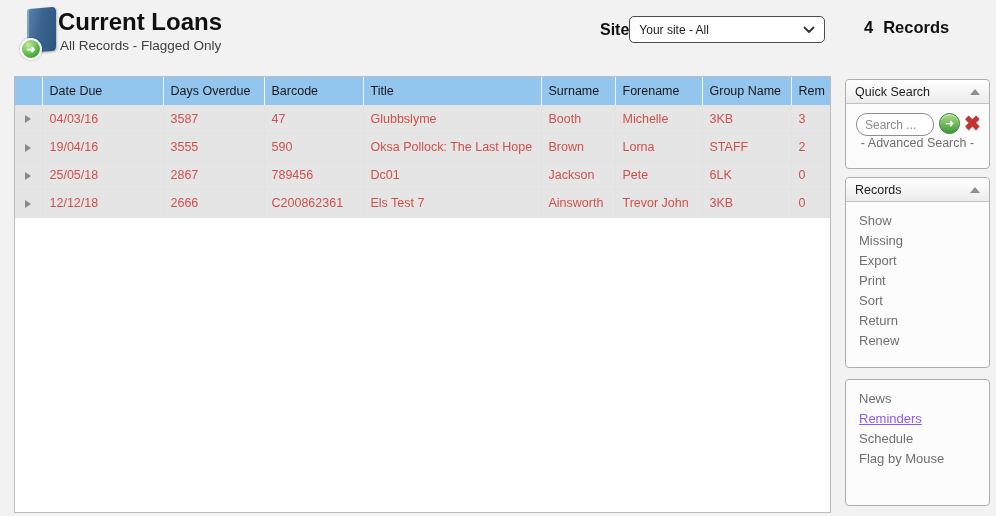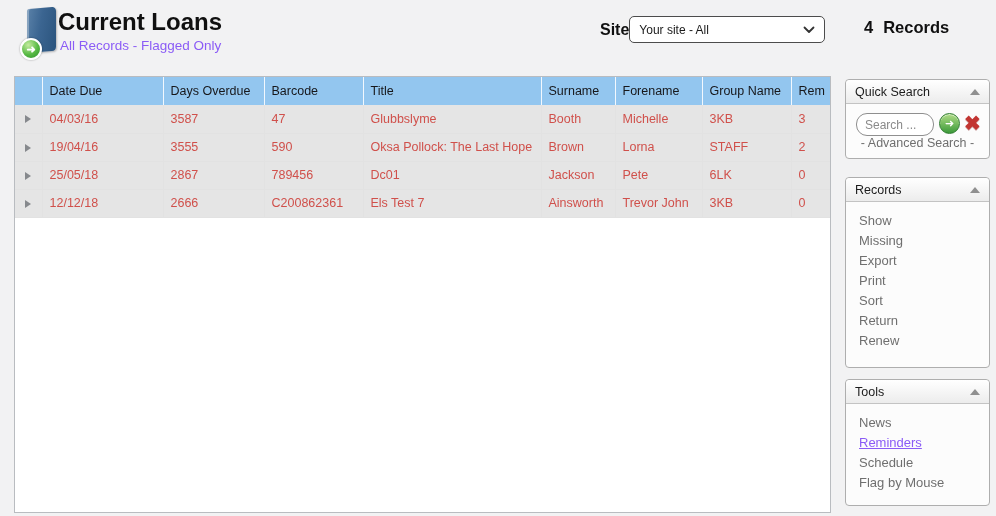--- a/index.html
+++ b/index.html
@@ -27,21 +27,21 @@
     box-shadow:inset 2px 0 0 rgba(255,255,255,.3), 1px 1px 2px rgba(0,0,0,.25);
   }
   .go-badge{
     position:absolute;left:-2px;bottom:-2px;width:22px;height:22px;border-radius:50%;
     background:radial-gradient(circle at 35% 28%,#c4ec9f,#57b944 55%,#2c8f2c);
     border:2px solid #fff;box-shadow:0 0 2px rgba(0,0,0,.4);
     color:#fff;display:flex;align-items:center;justify-content:center;
     font-size:11px;font-weight:bold;line-height:1;
   }
   .page-title{position:absolute;left:58px;top:8px;font-size:24px;font-weight:bold;color:#101010;}
-  .page-subtitle{position:absolute;left:60px;top:38px;font-size:13.5px;color:#8b5cf6;}
+  .page-subtitle{position:absolute;left:60px;top:38px;font-size:13.5px;color:#404040;}
 
   .site-group{position:absolute;left:600px;top:16px;display:flex;align-items:center;}
   .site-label{font-size:16px;font-weight:bold;color:#101010;}
   .site-select{
     width:196px;height:27px;border:1.5px solid #4c4c4c;border-radius:5px;background:#fff;
     display:flex;align-items:center;justify-content:space-between;
     padding:0 9px;font-size:12px;color:#1a1a1a;cursor:pointer;
   }
   .records-count{position:absolute;left:864px;top:18px;display:flex;gap:10px;
     font-size:16.5px;font-weight:bold;color:#101010;}
@@ -80,21 +80,21 @@
     height:24px;background:linear-gradient(#ffffff,#ececec);
     border-bottom:1px solid #c3c3c3;border-radius:4px 4px 0 0;
     display:flex;align-items:center;justify-content:space-between;
     padding:0 9px;font-size:12.5px;color:#1c1c1c;cursor:pointer;
   }
   .collapse-icon{
     width:0;height:0;
     border-left:5px solid transparent;border-right:5px solid transparent;
     border-bottom:6px solid #8f8f8f;
   }
-  #panel-quick-search{top:79px;height:80px;}
+  #panel-quick-search{top:79px;height:90px;}
   .qs-row{display:flex;align-items:flex-start;padding:9px 6px 0 10px;}
   .search-input{
     width:78px;height:23px;border:1px solid #8f8f8f;border-radius:11px;
     padding:0 8px;font-size:12px;color:#333;outline:none;background:#fff;
     font-family:"Liberation Sans", sans-serif;
   }
   .search-input::placeholder{color:#8a8a8a;}
   .go-button{
     width:21px;height:21px;border-radius:50%;margin-left:5px;flex:none;
     background:linear-gradient(#b0dc86,#3c9a3a);border:1px solid #2f7d2f;
@@ -245,23 +245,19 @@
       <li>Missing</li>
       <li>Export</li>
       <li>Print</li>
       <li>Sort</li>
       <li>Return</li>
       <li>Renew</li>
     </ul>
 </div>
 
 <div class="panel" id="panel-tools">
-  <div class="panel-header">
-    <span>Tools</span>
-    <span class="collapse-icon"></span>
-  </div>
   <ul class="panel-list">
       <li>News</li>
       <li class="active">Reminders</li>
       <li>Schedule</li>
       <li>Flag by Mouse</li>
     </ul>
 </div>
 
 </body></html>

